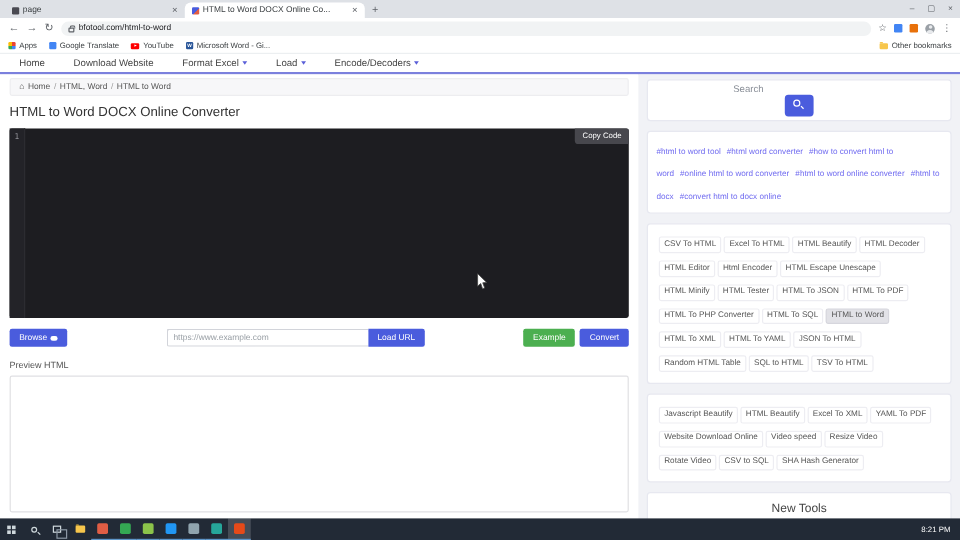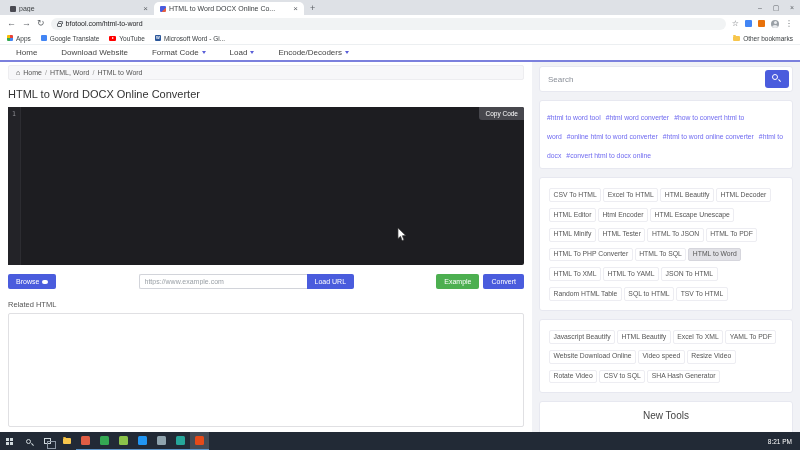--- a/index.html
+++ b/index.html
@@ -90,21 +90,21 @@
                font-size:7px; padding:0 5px; color:#333; font-family:inherit; outline:none; }
   .url-input::placeholder { color:#9aa0a6; }
   .btn-attach { border-radius:0 2px 2px 0; }
   .right-actions { display:flex; gap:4px; }
 
   .preview-label { font-size:7.5px; color:#555; margin-top:11px; }
   .preview-box { margin-top:4px; height:114px; background:#fff; border:1px solid #e0e0e3; border-radius:2px; }
 
   
   .card { background:#fff; border:1px solid #e7e8f0; border-radius:3px; margin-bottom:8px; }
-  .search-card { display:flex; align-items:center; padding:3px; }
+  .search-card { display:flex; align-items:center; padding:3px;flex-direction:column; }
   .search-input { flex:1; border:none; outline:none; font-size:8px; padding:0 5px; height:16px; color:#333; font-family:inherit; background:transparent; }
   .search-input::placeholder { color:#8a8f98; }
   .search-btn { width:24px; height:18px; background:#4a5cdd; border:none; border-radius:3px; position:relative; }
   .mag { position:absolute; left:7px; top:4px; width:6px; height:6px; border:1.2px solid #fff; border-radius:50%; }
   .mag:after { content:""; position:absolute; left:5px; top:5px; width:3px; height:1.2px; background:#fff; transform:rotate(45deg); }
   .tags-card { padding:5px 7px; }
   .tag { font-size:6.8px; color:#6f6af0; margin-right:5px; line-height:1.9; display:inline; }
   .section-card { padding:6px 8px 7px; }
   .sec-title { text-align:center; font-size:10px; color:#444; margin:2px 0 6px; }
   .chips { line-height:1; }
@@ -201,21 +201,21 @@
 </div>
 
 <div class="sitenav">
     <span class="nav-item">
       <span>Home</span>
     </span>
     <span class="nav-item">
       <span>Download Website</span>
     </span>
     <span class="nav-item">
-      <span>Format Code</span>
+      <span>Format Excel</span>
       <i class="caret"></i>
     </span>
     <span class="nav-item">
       <span>Load</span>
       <i class="caret"></i>
     </span>
     <span class="nav-item">
       <span>Encode/Decoders</span>
       <i class="caret"></i>
     </span>
@@ -248,21 +248,21 @@
       <span class="url-group">
         <input class="url-input" type="text" placeholder="https://www.example.com" style="">
         <button class="btn btn-blue btn-attach">Load URL</button>
       </span>
       <span class="right-actions">
         <button class="btn btn-green">Example</button>
         <button class="btn btn-blue">Convert</button>
       </span>
     </div>
 
-    <div class="preview-label">Related HTML</div>
+    <div class="preview-label">Preview HTML</div>
     <div class="preview-box"></div>
   </div>
 
   <div class="side-col">
     <div class="card search-card">
       <input class="search-input" type="text" placeholder="Search" style="">
       <button class="search-btn">
         <span class="mag"></span>
       </button>
     </div>

